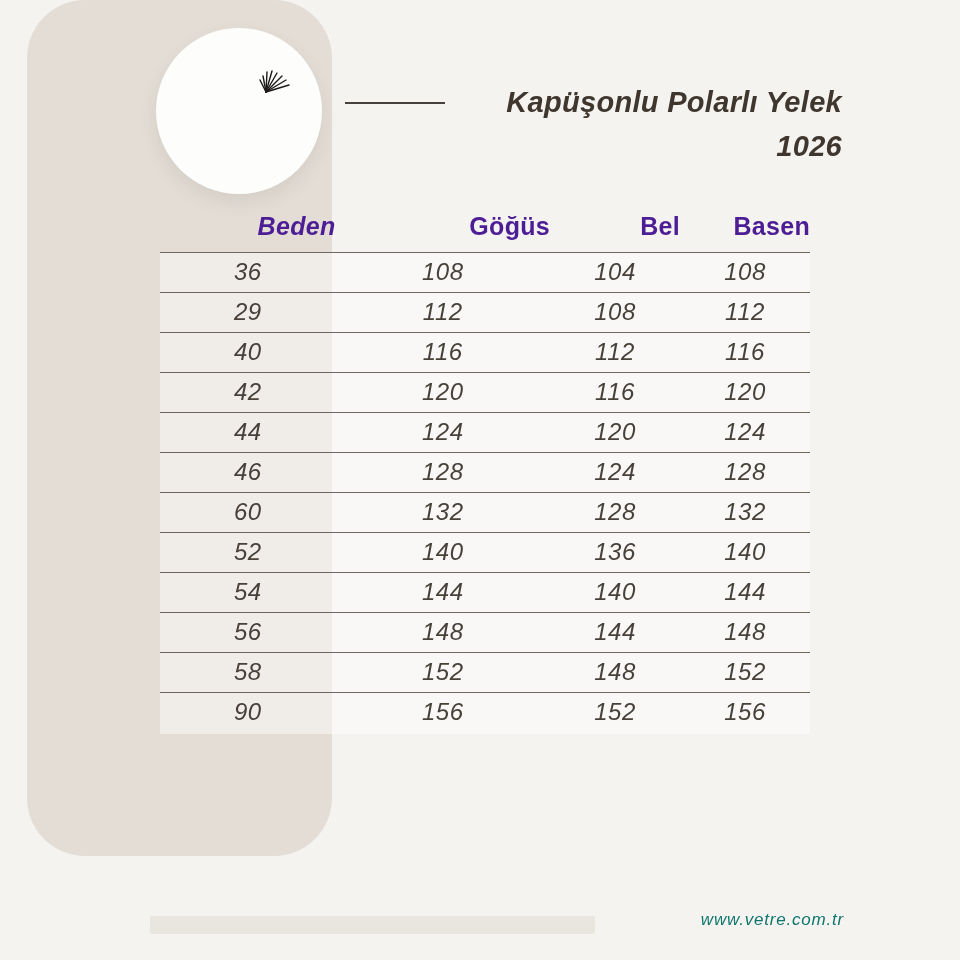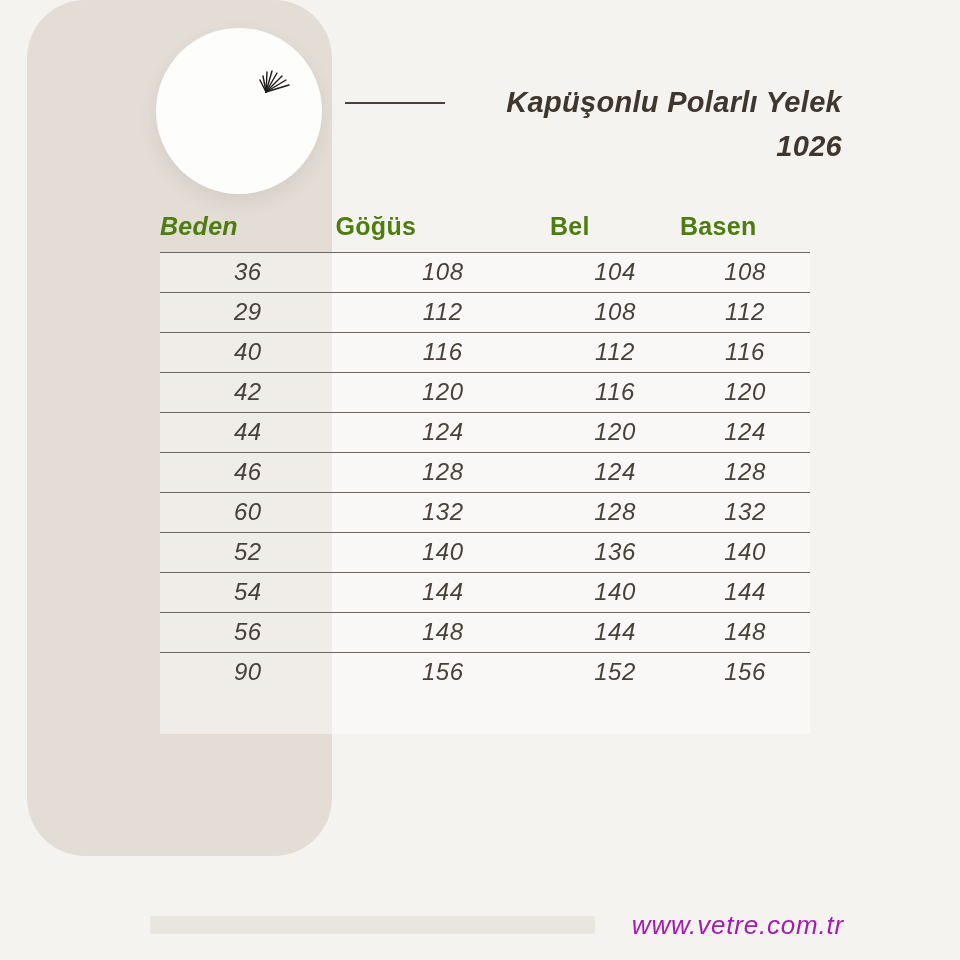--- a/index.html
+++ b/index.html
@@ -82,22 +82,22 @@
     position: absolute;
     left: 160px; top: 202px;
     width: 650px;
     border-collapse: collapse;
     table-layout: fixed;
   }
   .size-table th {
     height: 50px;
     font-size: 25px;
     font-weight: bold;
-    color: #4d7c0f;
-    text-align: left;
+    color: #4c1d95;
+    text-align: right;
     vertical-align: middle;
     letter-spacing: 0.3px;
   }
   .size-table th.first { font-style: italic; }
   .size-table td {
     height: 40px;
     font-size: 24px;
     font-weight: 400;
     color: #474139;
     text-align: center;
@@ -111,23 +111,23 @@
   .footer-bar {
     position: absolute;
     left: 150px; top: 916px;
     width: 445px; height: 18px;
     background: #e9e6df;
     border-radius: 2px;
   }
   .footer-url {
     position: absolute;
     right: 116px; top: 910px;
-    font-size: 26px;
+    font-size: 17px;
     font-style: italic;
-    color: #a21caf;
+    color: #0f766e;
     letter-spacing: 0.8px;
   }
 </style>
 </head>
 <body>
 
 <div class="canvas">
 
   <div class="side-panel"></div>
   <div class="table-backdrop"></div>
@@ -222,20 +222,26 @@
           <td>140</td>
           <td>144</td>
         </tr>
         <tr>
           <td>56</td>
           <td>148</td>
           <td>144</td>
           <td>148</td>
         </tr>
         <tr>
+          <td>58</td>
+          <td>152</td>
+          <td>148</td>
+          <td>152</td>
+        </tr>
+        <tr>
           <td>90</td>
           <td>156</td>
           <td>152</td>
           <td>156</td>
         </tr>
       </tbody>
   </table>
 
   <div class="footer-bar"></div>
   <div class="footer-url">www.vetre.com.tr</div>

